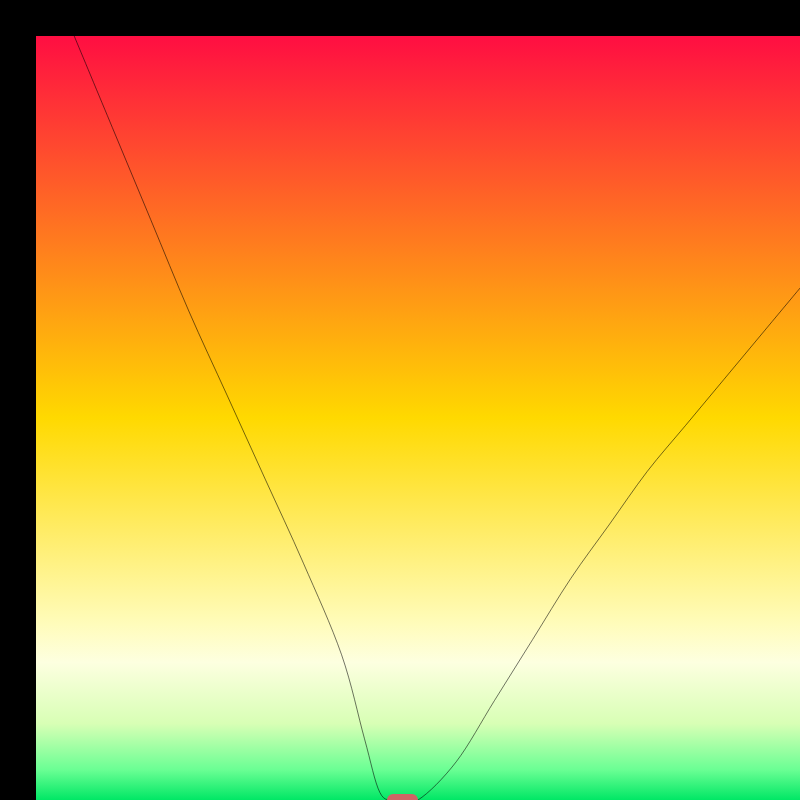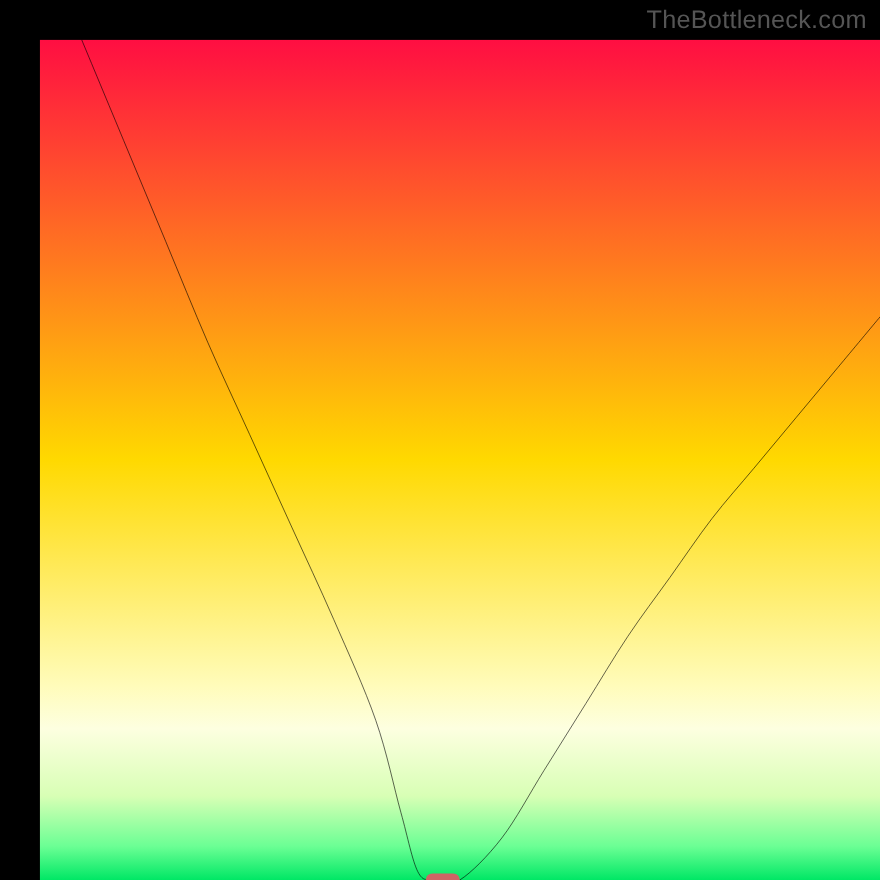--- a/index.html
+++ b/index.html
@@ -81,14 +81,13 @@
             </linearGradient>
         </defs>
         <rect x="0" y="0" width="100" height="100" fill="url(#bg-grad)"></rect>
       </svg>
       <svg class="curve" viewBox="0 0 100 100" preserveAspectRatio="none">
         <path id="curve-path" d="M 5.000 0.000 C 5.833 2.000, 8.333 8.000, 10.000 12.000 C 11.667 16.000, 13.333 20.000, 15.000 24.000 C 16.667 28.000, 18.333 32.167, 20.000 36.000 C 21.667 39.833, 23.333 43.333, 25.000 47.000 C 26.667 50.667, 28.333 54.333, 30.000 58.000 C 31.667 61.667, 33.333 65.167, 35.000 69.000 C 36.667 72.833, 38.667 77.167, 40.000 81.000 C 41.333 84.833, 42.167 89.000, 43.000 92.000 C 43.833 95.000, 44.333 97.667, 45.000 99.000 C 45.667 100.333, 46.167 99.833, 47.000 100.000 C 47.833 100.167, 48.667 100.833, 50.000 100.000 C 51.333 99.167, 53.333 97.167, 55.000 95.000 C 56.667 92.833, 58.333 89.667, 60.000 87.000 C 61.667 84.333, 63.333 81.667, 65.000 79.000 C 66.667 76.333, 68.333 73.500, 70.000 71.000 C 71.667 68.500, 73.333 66.333, 75.000 64.000 C 76.667 61.667, 78.333 59.167, 80.000 57.000 C 81.667 54.833, 83.333 53.000, 85.000 51.000 C 86.667 49.000, 88.333 47.000, 90.000 45.000 C 91.667 43.000, 93.333 41.000, 95.000 39.000 C 96.667 37.000, 99.167 34.000, 100.000 33.000" fill="none" stroke="#000" stroke-width="0.55" stroke-linejoin="round" stroke-linecap="round" vector-effect="non-scaling-stroke"></path>
       </svg>
       <div class="marker" id="optimum-marker" style="left: 351.44px; top: 757.888px; width: 30.56px; height: 12.224px;"></div>
     </div>
   </div>
-  <div class="watermark">TheBottleneck.com</div>
 </div>
 
 </body></html>

